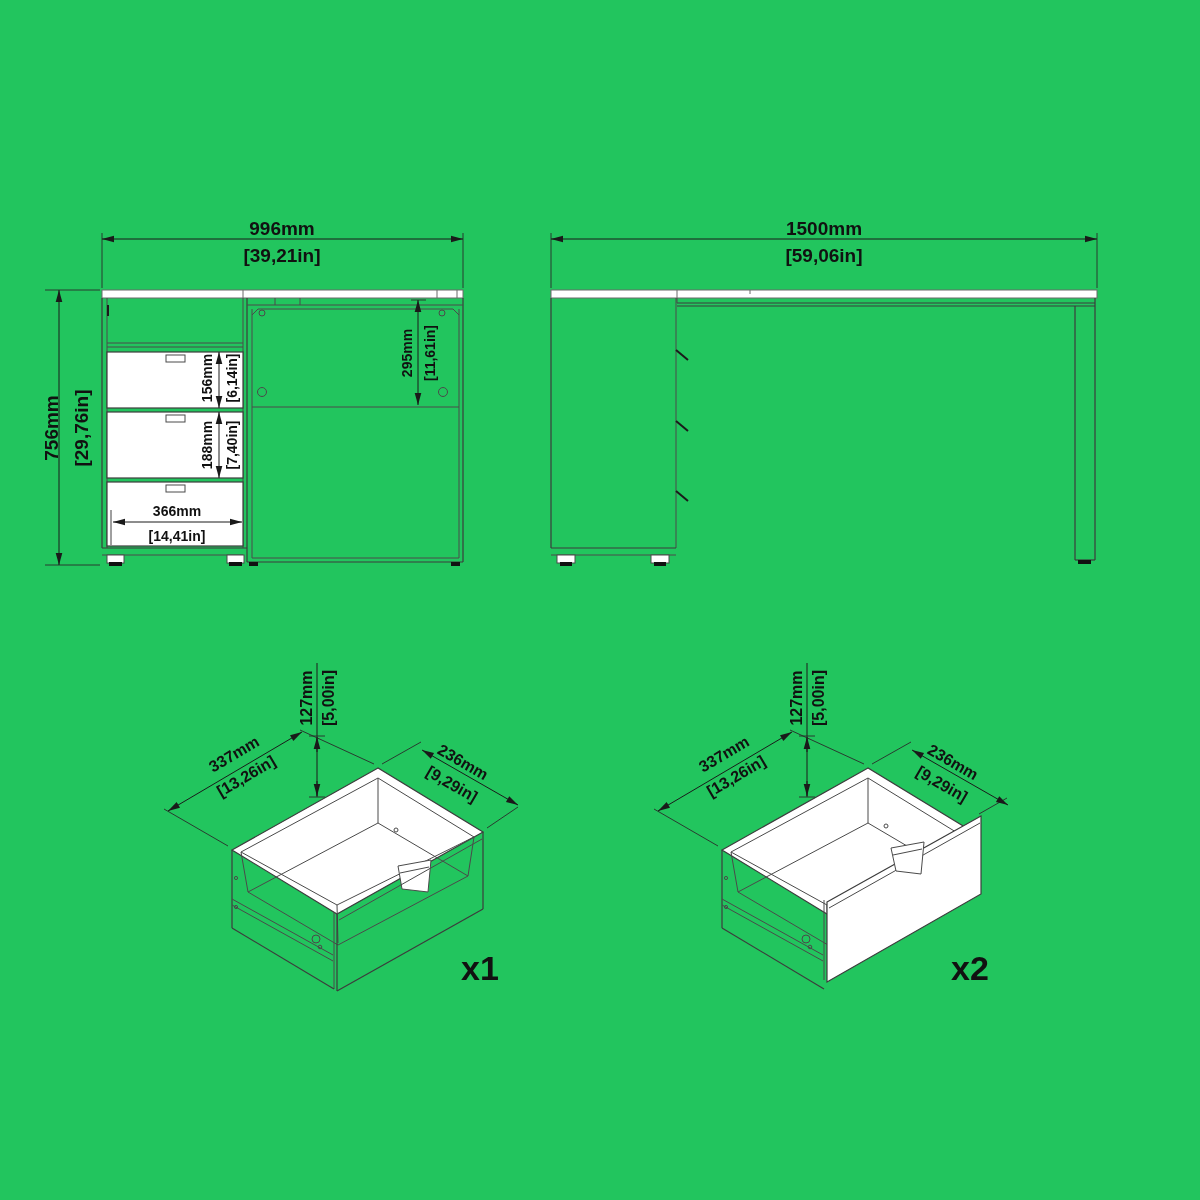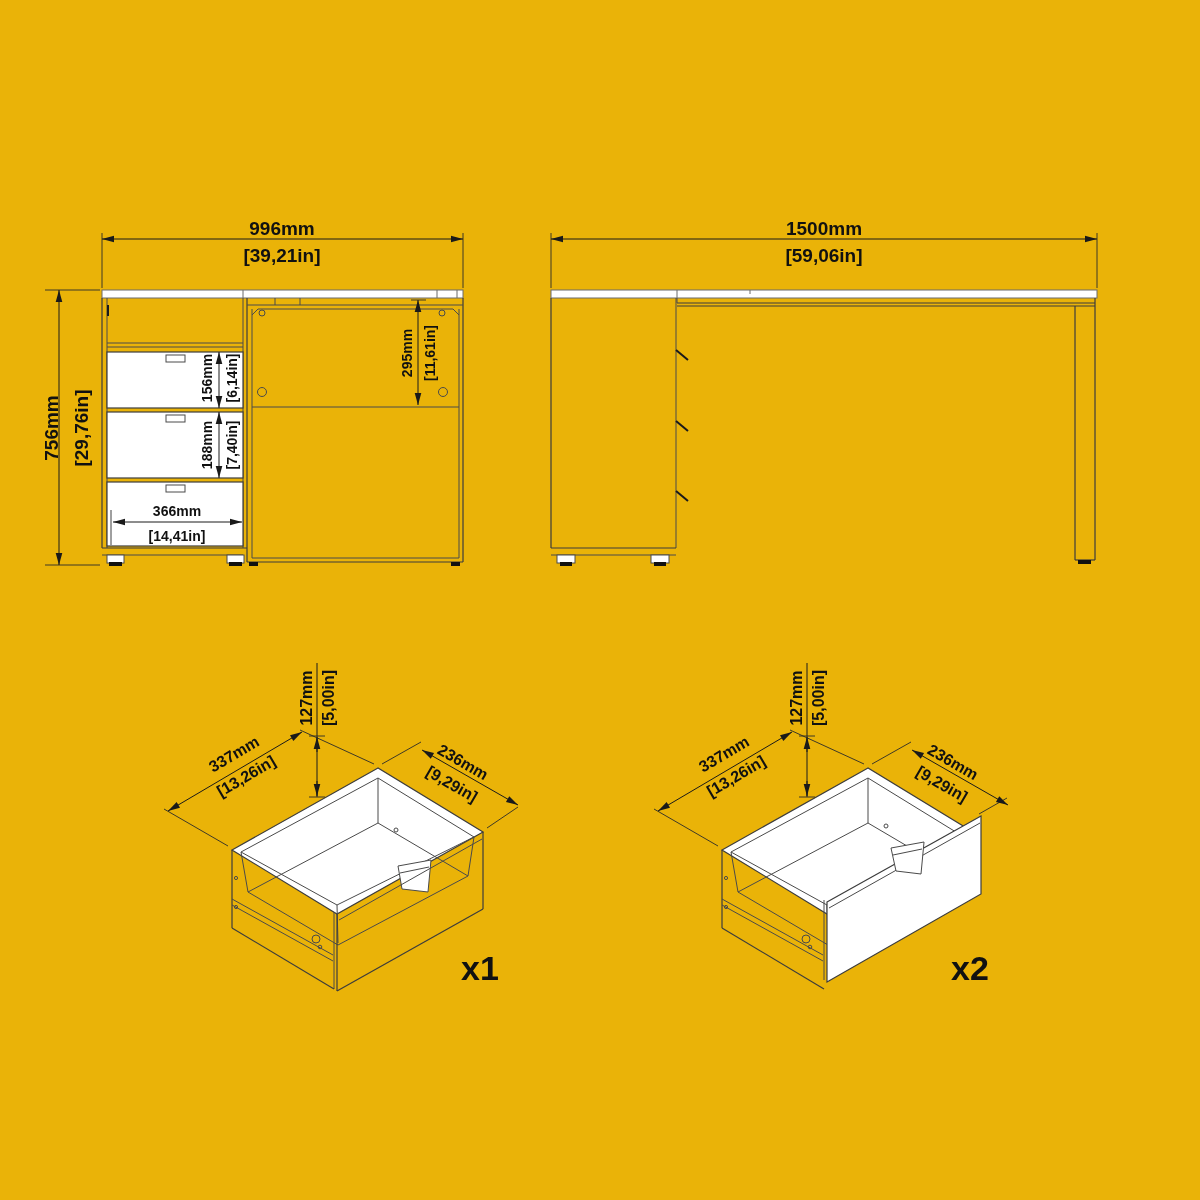--- a/index.html
+++ b/index.html
@@ -1,16 +1,16 @@
 <!DOCTYPE html>
 <html><head>
 <meta charset="utf-8">
 <style>
   html,body{margin:0;padding:0;background:#ffffff;}
-  .page{width:1200px;height:1200px;background:#eab308;position:relative;overflow:hidden;}
+  .page{width:1200px;height:1200px;background:#22c55e;position:relative;overflow:hidden;}
   svg{display:block;}
   .obj{stroke:#3c3c3c;stroke-width:1.2;fill:none;}
   .objthin{stroke:#4a4a4a;stroke-width:1;fill:none;}
   .gray{stroke:#6b6b6b;stroke-width:1;fill:none;}
   .whitefill{fill:#ffffff;}
   .pad{fill:#111111;stroke:none;}
   .dim{stroke:#1a1a1a;stroke-width:1;fill:none;}
   .ext{stroke:#2a2a2a;stroke-width:0.9;fill:none;}
   .handlemark{stroke:#1a1a1a;stroke-width:2;fill:none;}
   text{fill:#111111;font-family:"Liberation Sans","DejaVu Sans",sans-serif;font-weight:bold;}

